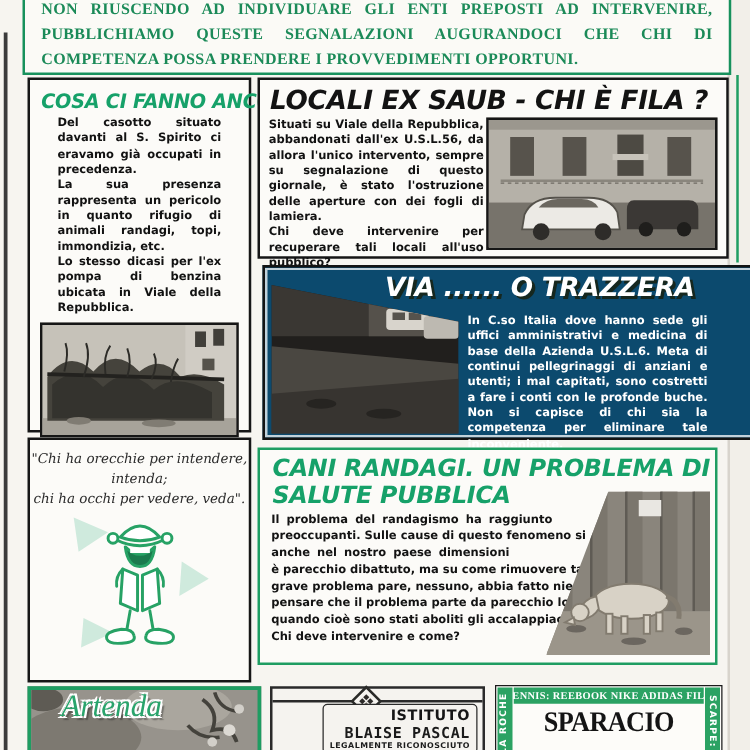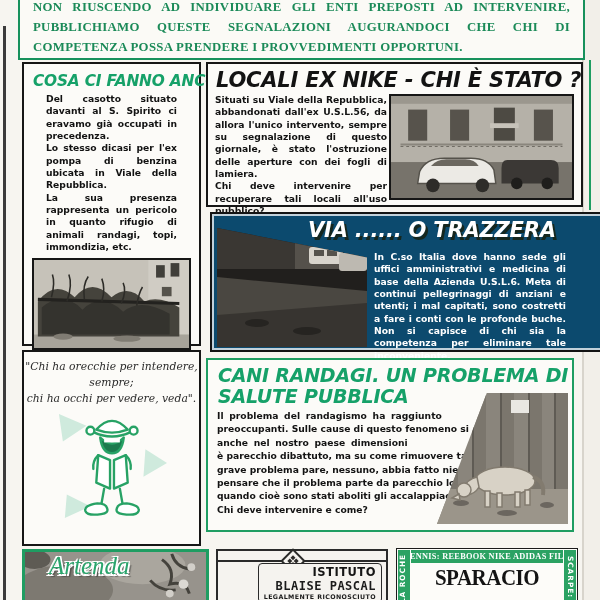--- a/index.html
+++ b/index.html
@@ -116,43 +116,43 @@
 
 <div class="abs" id="notice-box">
   <div class="notice-line justify">NON RIUSCENDO AD INDIVIDUARE GLI ENTI PREPOSTI AD INTERVENIRE,</div>
   <div class="notice-line justify">PUBBLICHIAMO QUESTE SEGNALAZIONI AUGURANDOCI CHE CHI DI</div>
   <div class="notice-line">COMPETENZA POSSA PRENDERE I PROVVEDIMENTI OPPORTUNI.</div>
 </div>
 
 <div class="abs black-box" id="cosa-box">
   <div class="art-title" id="cosa-title">COSA CI FANNO ANCORA LI?</div>
   <div class="bodytxt">Del casotto situato davanti al S. Spirito ci eravamo già occupati in precedenza.</div>
+  <div class="bodytxt">La sua presenza rappresenta un pericolo in quanto rifugio di animali randagi, topi, immondizia, etc.</div>
   <div class="bodytxt">Lo stesso dicasi per l'ex pompa di benzina ubicata in Viale della Repubblica.</div>
-  <div class="bodytxt">La sua presenza rappresenta un pericolo in quanto rifugio di animali randagi, topi, immondizia, etc.</div>
   <div id="cosa-photo">
     <svg viewBox="0 0 160 85" preserveAspectRatio="none">
       <rect width="160" height="85" fill="#c6c2b9"></rect>
       <rect x="118" y="0" width="42" height="72" fill="#d0ccc4"></rect>
       <rect x="126" y="5" width="9" height="12" fill="#413f3a"></rect>
       <rect x="141" y="3" width="9" height="13" fill="#413f3a"></rect>
       <rect x="132" y="26" width="10" height="9" fill="#55524b"></rect>
       <rect x="0" y="72" width="160" height="13" fill="#a7a39a"></rect>
       <path d="M4 40 Q22 18 42 36 Q60 16 80 36 Q98 22 114 40 Q130 34 150 46 L150 74 L4 74 Z" fill="#45433c"></path>
       <path d="M8 46 Q30 28 50 48 Q70 30 92 50 Q110 36 140 52 L140 72 L8 72 Z" fill="#34332e"></path>
       <line x1="4" y1="38" x2="150" y2="42" stroke="#23221f" stroke-width="3"></line>
       <path d="M18 36 q4 -14 1 -22 M34 40 q6 -16 2 -26 M52 38 q-2 -14 4 -22 M70 40 q4 -12 0 -22 M90 42 q6 -12 2 -20 M106 44 q2 -12 6 -18" stroke="#2c2b27" stroke-width="1.6" fill="none"></path>
       <ellipse cx="30" cy="74" rx="10" ry="3" fill="#807c73"></ellipse>
       <ellipse cx="96" cy="76" rx="14" ry="3" fill="#807c73"></ellipse>
     </svg>
   </div>
 </div>
 
 <div class="abs black-box" id="proverb-box">
   <div class="proverb-line">"Chi ha orecchie per intendere,</div>
-  <div class="proverb-line">sempre;</div>
+  <div class="proverb-line">intenda;</div>
   <div class="proverb-line">chi ha occhi per vedere, veda".</div>
   <svg id="mascot" width="120" height="112" viewBox="0 0 120 114">
     <path d="M6 4 L34 16 L10 32 Z" fill="#cfeadd"></path>
     <path d="M94 40 L116 54 L92 68 Z" fill="#cfeadd"></path>
     <path d="M14 86 L38 98 L12 110 Z" fill="#cfeadd"></path>
     <g stroke="#27a265" stroke-width="2.4" fill="#ffffff" stroke-linecap="round" stroke-linejoin="round">
       <path d="M44 20 Q60 2 76 20 Q60 26 44 20 Z"></path>
       <path d="M40 22 Q60 32 80 22" fill="none"></path>
       <circle cx="38" cy="21" r="4"></circle>
       <circle cx="82" cy="21" r="4"></circle>
@@ -163,21 +163,21 @@
       <path d="M46 46 Q40 52 41 60" fill="none"></path>
       <path d="M74 46 Q80 52 79 60" fill="none"></path>
       <path d="M52 80 L49 97 M68 80 L71 97" fill="none"></path>
       <path d="M45 95 q-14 2 -12 8 q2 5 16 3 q8 -1 6 -6 q-1 -5 -10 -5 Z"></path>
       <path d="M75 95 q14 2 12 8 q-2 5 -16 3 q-8 -1 -6 -6 q1 -5 10 -5 Z"></path>
     </g>
   </svg>
 </div>
 
 <div class="abs black-box" id="saub-box">
-  <div class="art-title" id="saub-title">LOCALI EX NIKE - CHI È STATO ?</div>
+  <div class="art-title" id="saub-title">LOCALI EX SAUB - CHI È FILA ?</div>
   <div id="saub-row">
     <div id="saub-text">
       <div class="bodytxt">Situati su Viale della Repubblica, abbandonati dall'ex U.S.L.56, da allora l'unico intervento, sempre su segnalazione di questo giornale, è stato l'ostruzione delle aperture con dei fogli di lamiera.</div>
       <div class="bodytxt">Chi deve intervenire per recuperare tali locali all'uso pubblico?</div>
     </div>
     <div id="saub-photo">
       <svg viewBox="0 0 190 105" preserveAspectRatio="none">
         <rect width="190" height="105" fill="#b5b1a8"></rect>
         <rect x="0" y="0" width="190" height="8" fill="#9b978e"></rect>
         <rect x="18" y="14" width="20" height="32" fill="#57534c"></rect>

